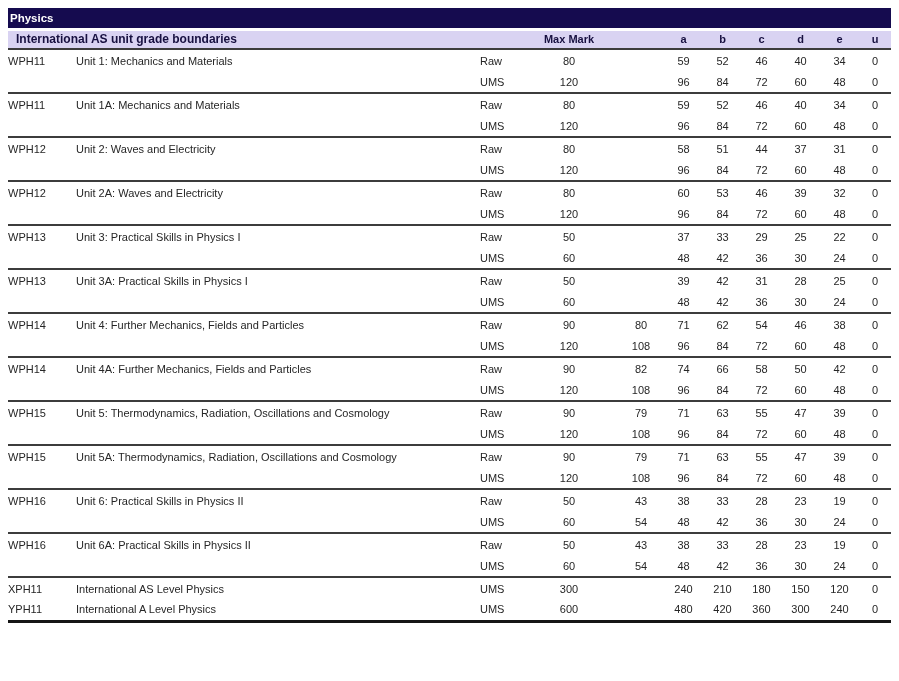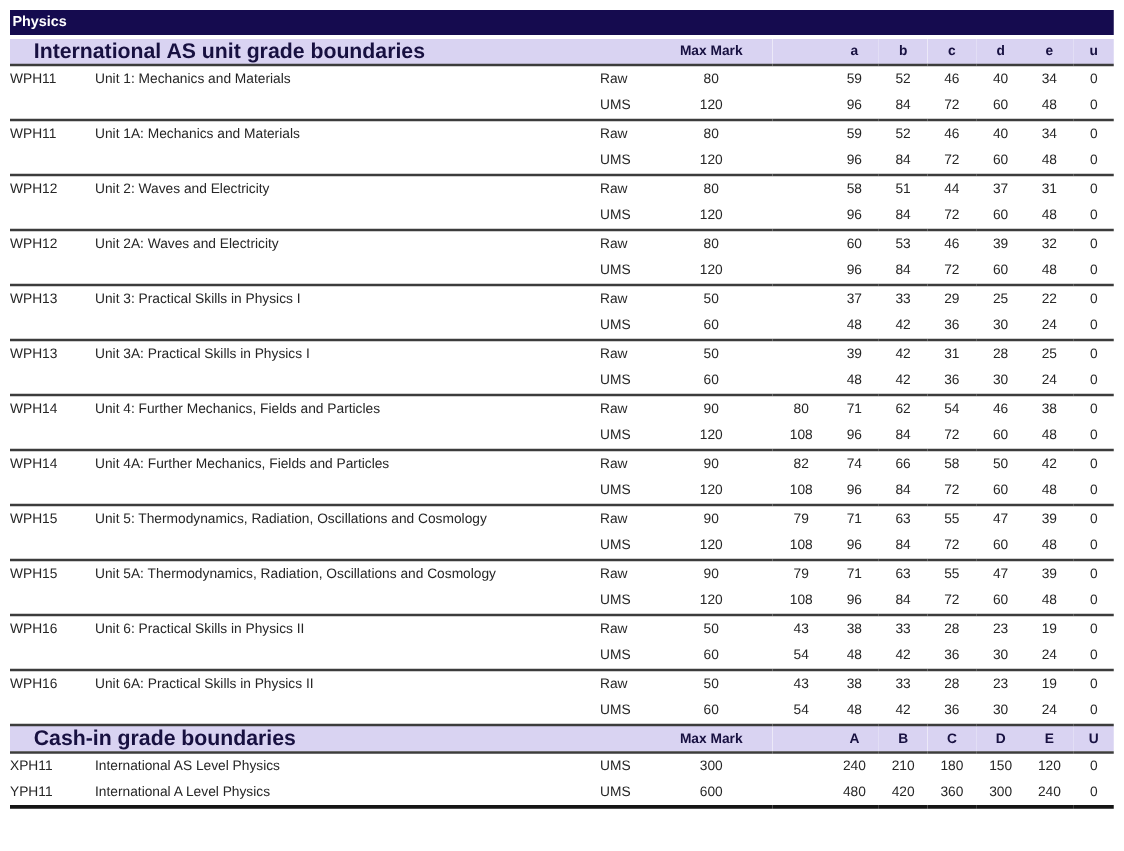--- a/index.html
+++ b/index.html
@@ -40,21 +40,21 @@
     border-bottom:3px solid #ffffff;
   }
   tr.section-row td{
     background:var(--lavender);
     color:var(--header-text);
     font-weight:bold;
     height:20px;
     border-top:2px solid var(--line);
     border-bottom:2px solid var(--line);
   }
-  tr.section-row td.section-label{ padding-left:19px; font-size:17px; }
+  tr.section-row td.section-label{ padding-left:8px; font-size:12px; }
   tr.section-row td.section-maxmark,
   tr.section-row td.grade-head{ text-align:center; }
   tr.group-start td{ border-top:2px solid var(--line); }
   td.code-cell{ padding-left:3px; }
   td.unit-cell{ padding-left:1px; }
   td.type-cell{ padding-left:10px; }
   td.max-cell{ text-align:center; }
   td.grade-cell{ text-align:center; }
 </style>
 </head>
@@ -395,31 +395,20 @@
           <td class="type-cell">UMS</td>
           <td class="max-cell">60</td>
           <td class="grade-cell">54</td>
           <td class="grade-cell">48</td>
           <td class="grade-cell">42</td>
           <td class="grade-cell">36</td>
           <td class="grade-cell">30</td>
           <td class="grade-cell">24</td>
           <td class="grade-cell">0</td>
         </tr>
-        <tr class="section-row">
-          <td class="section-label" colspan="3">Cash-in grade boundaries</td>
-          <td class="section-maxmark">Max Mark</td>
-          <td class="grade-head"></td>
-          <td class="grade-head">A</td>
-          <td class="grade-head">B</td>
-          <td class="grade-head">C</td>
-          <td class="grade-head">D</td>
-          <td class="grade-head">E</td>
-          <td class="grade-head">U</td>
-        </tr>
         <tr class="data-row group-start">
           <td class="code-cell">XPH11</td>
           <td class="unit-cell">International AS Level Physics</td>
           <td class="type-cell">UMS</td>
           <td class="max-cell">300</td>
           <td class="grade-cell"></td>
           <td class="grade-cell">240</td>
           <td class="grade-cell">210</td>
           <td class="grade-cell">180</td>
           <td class="grade-cell">150</td>

